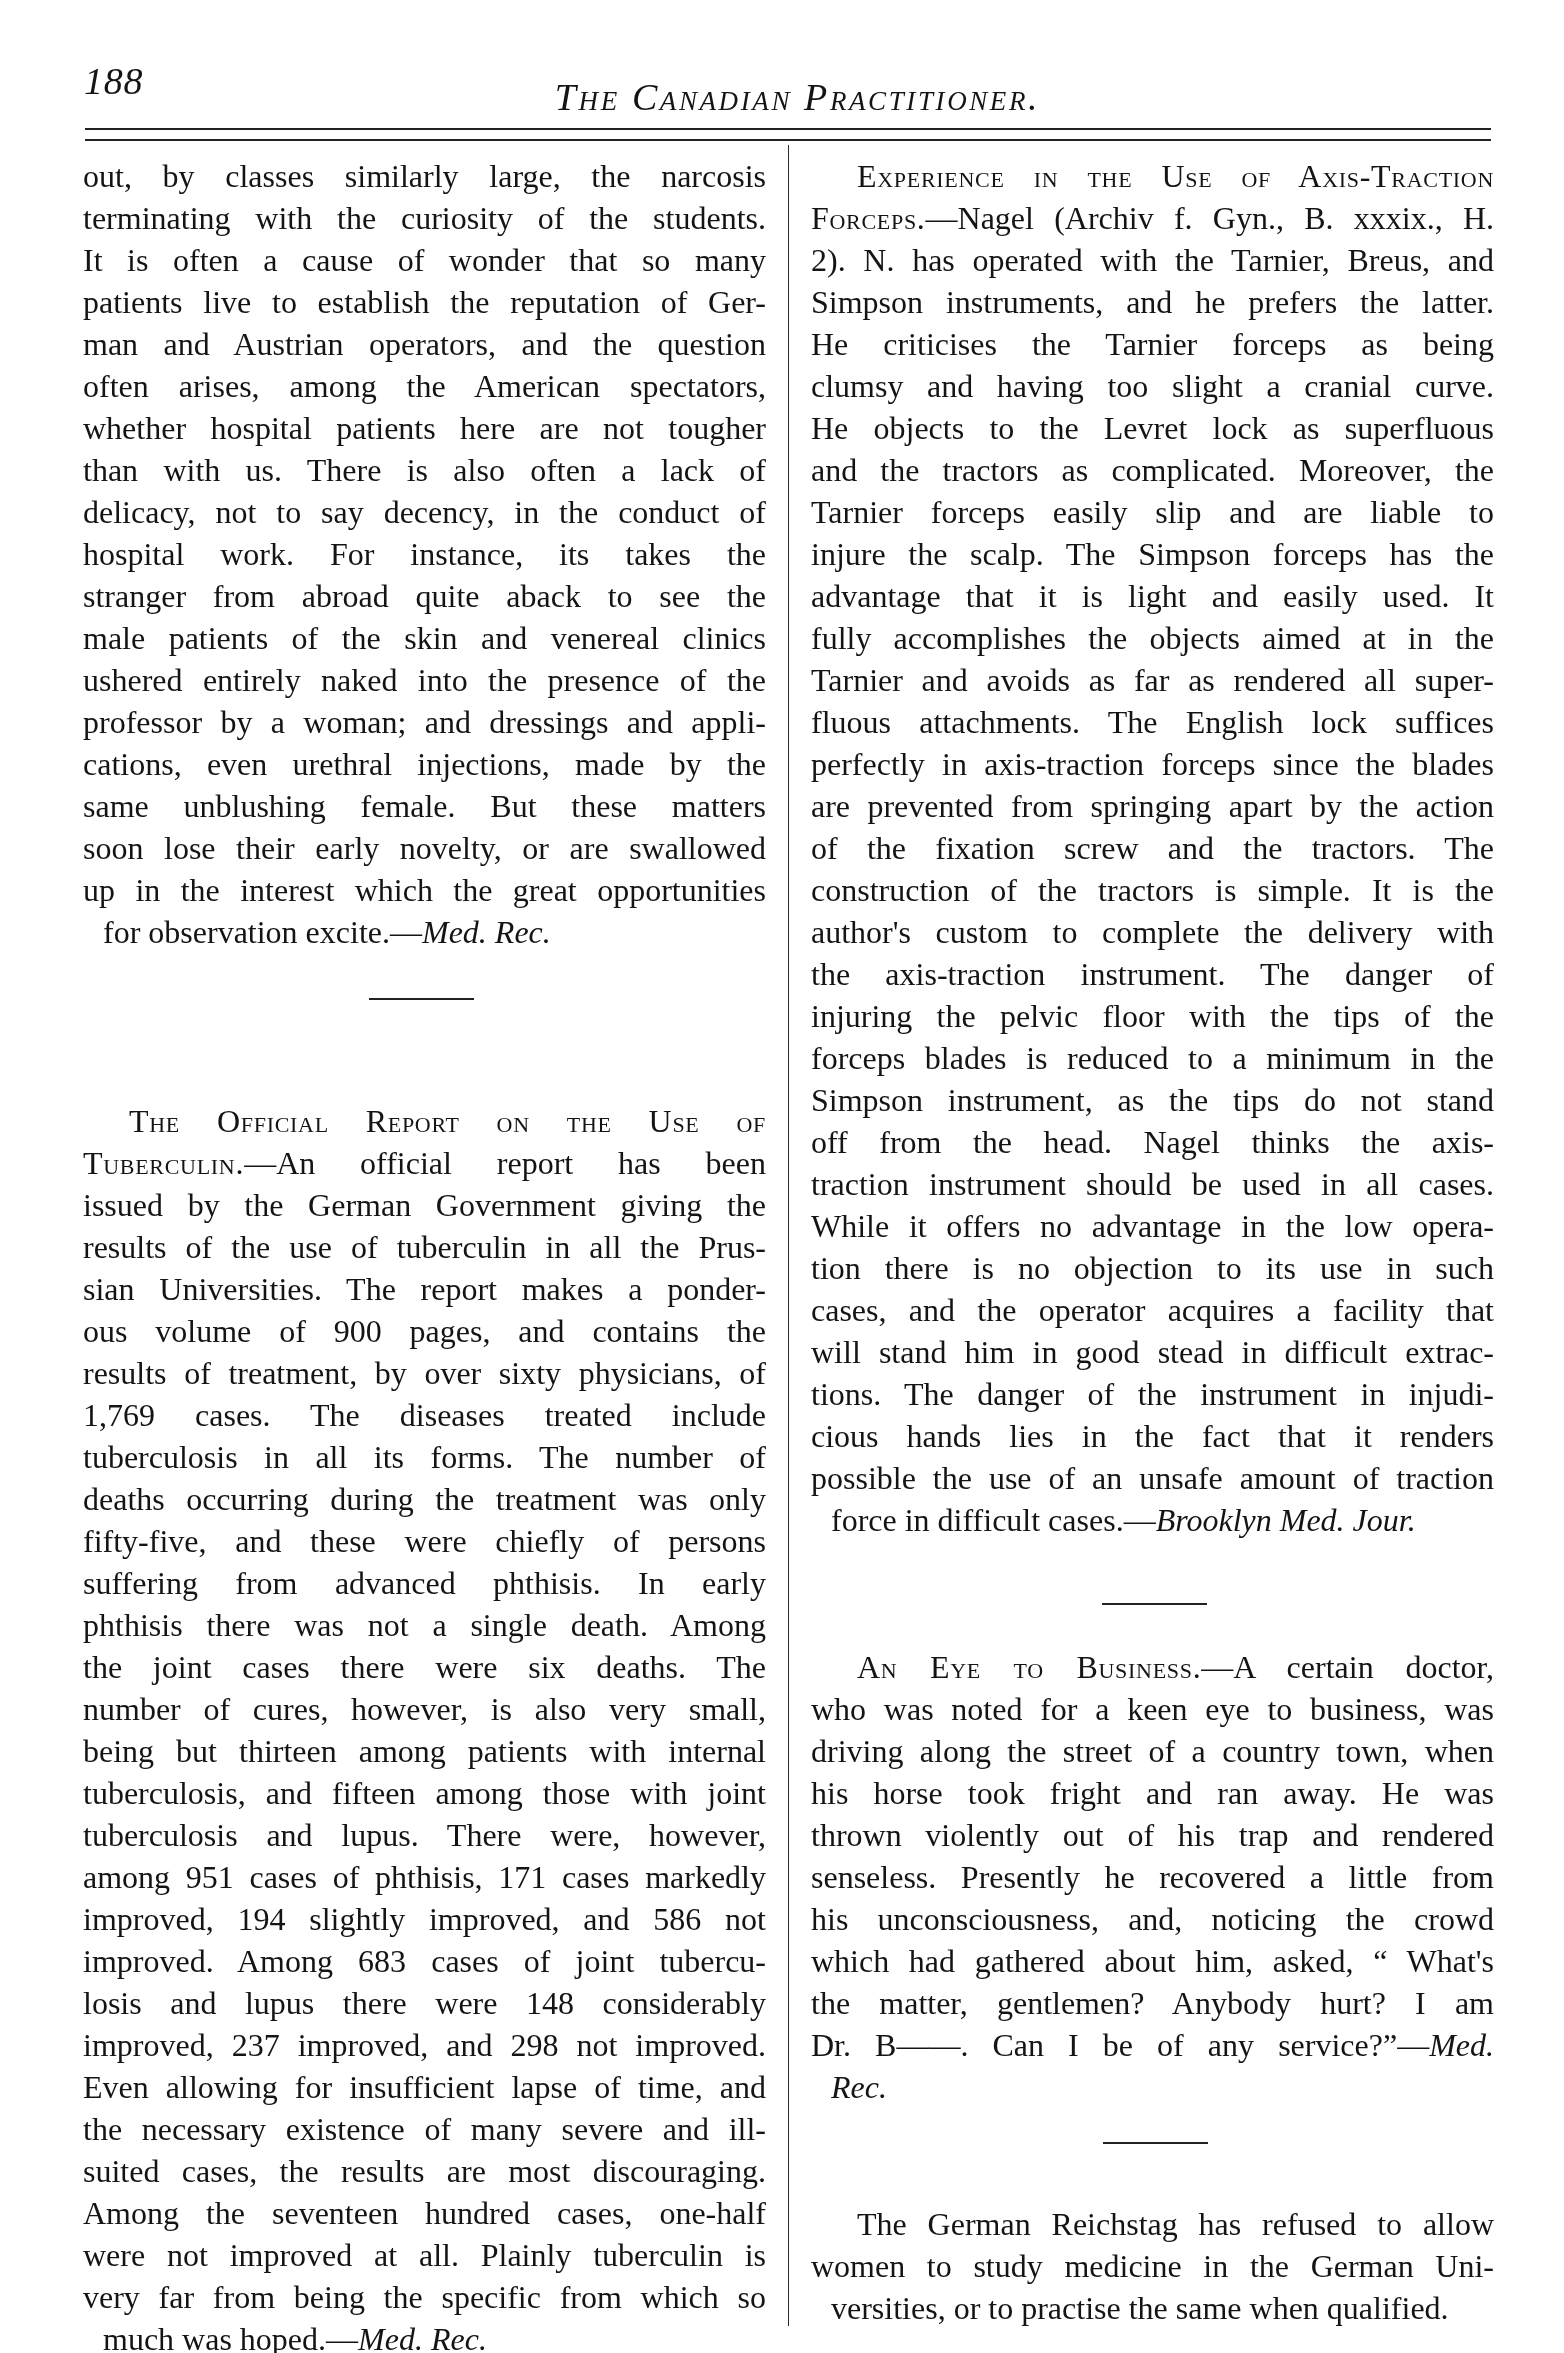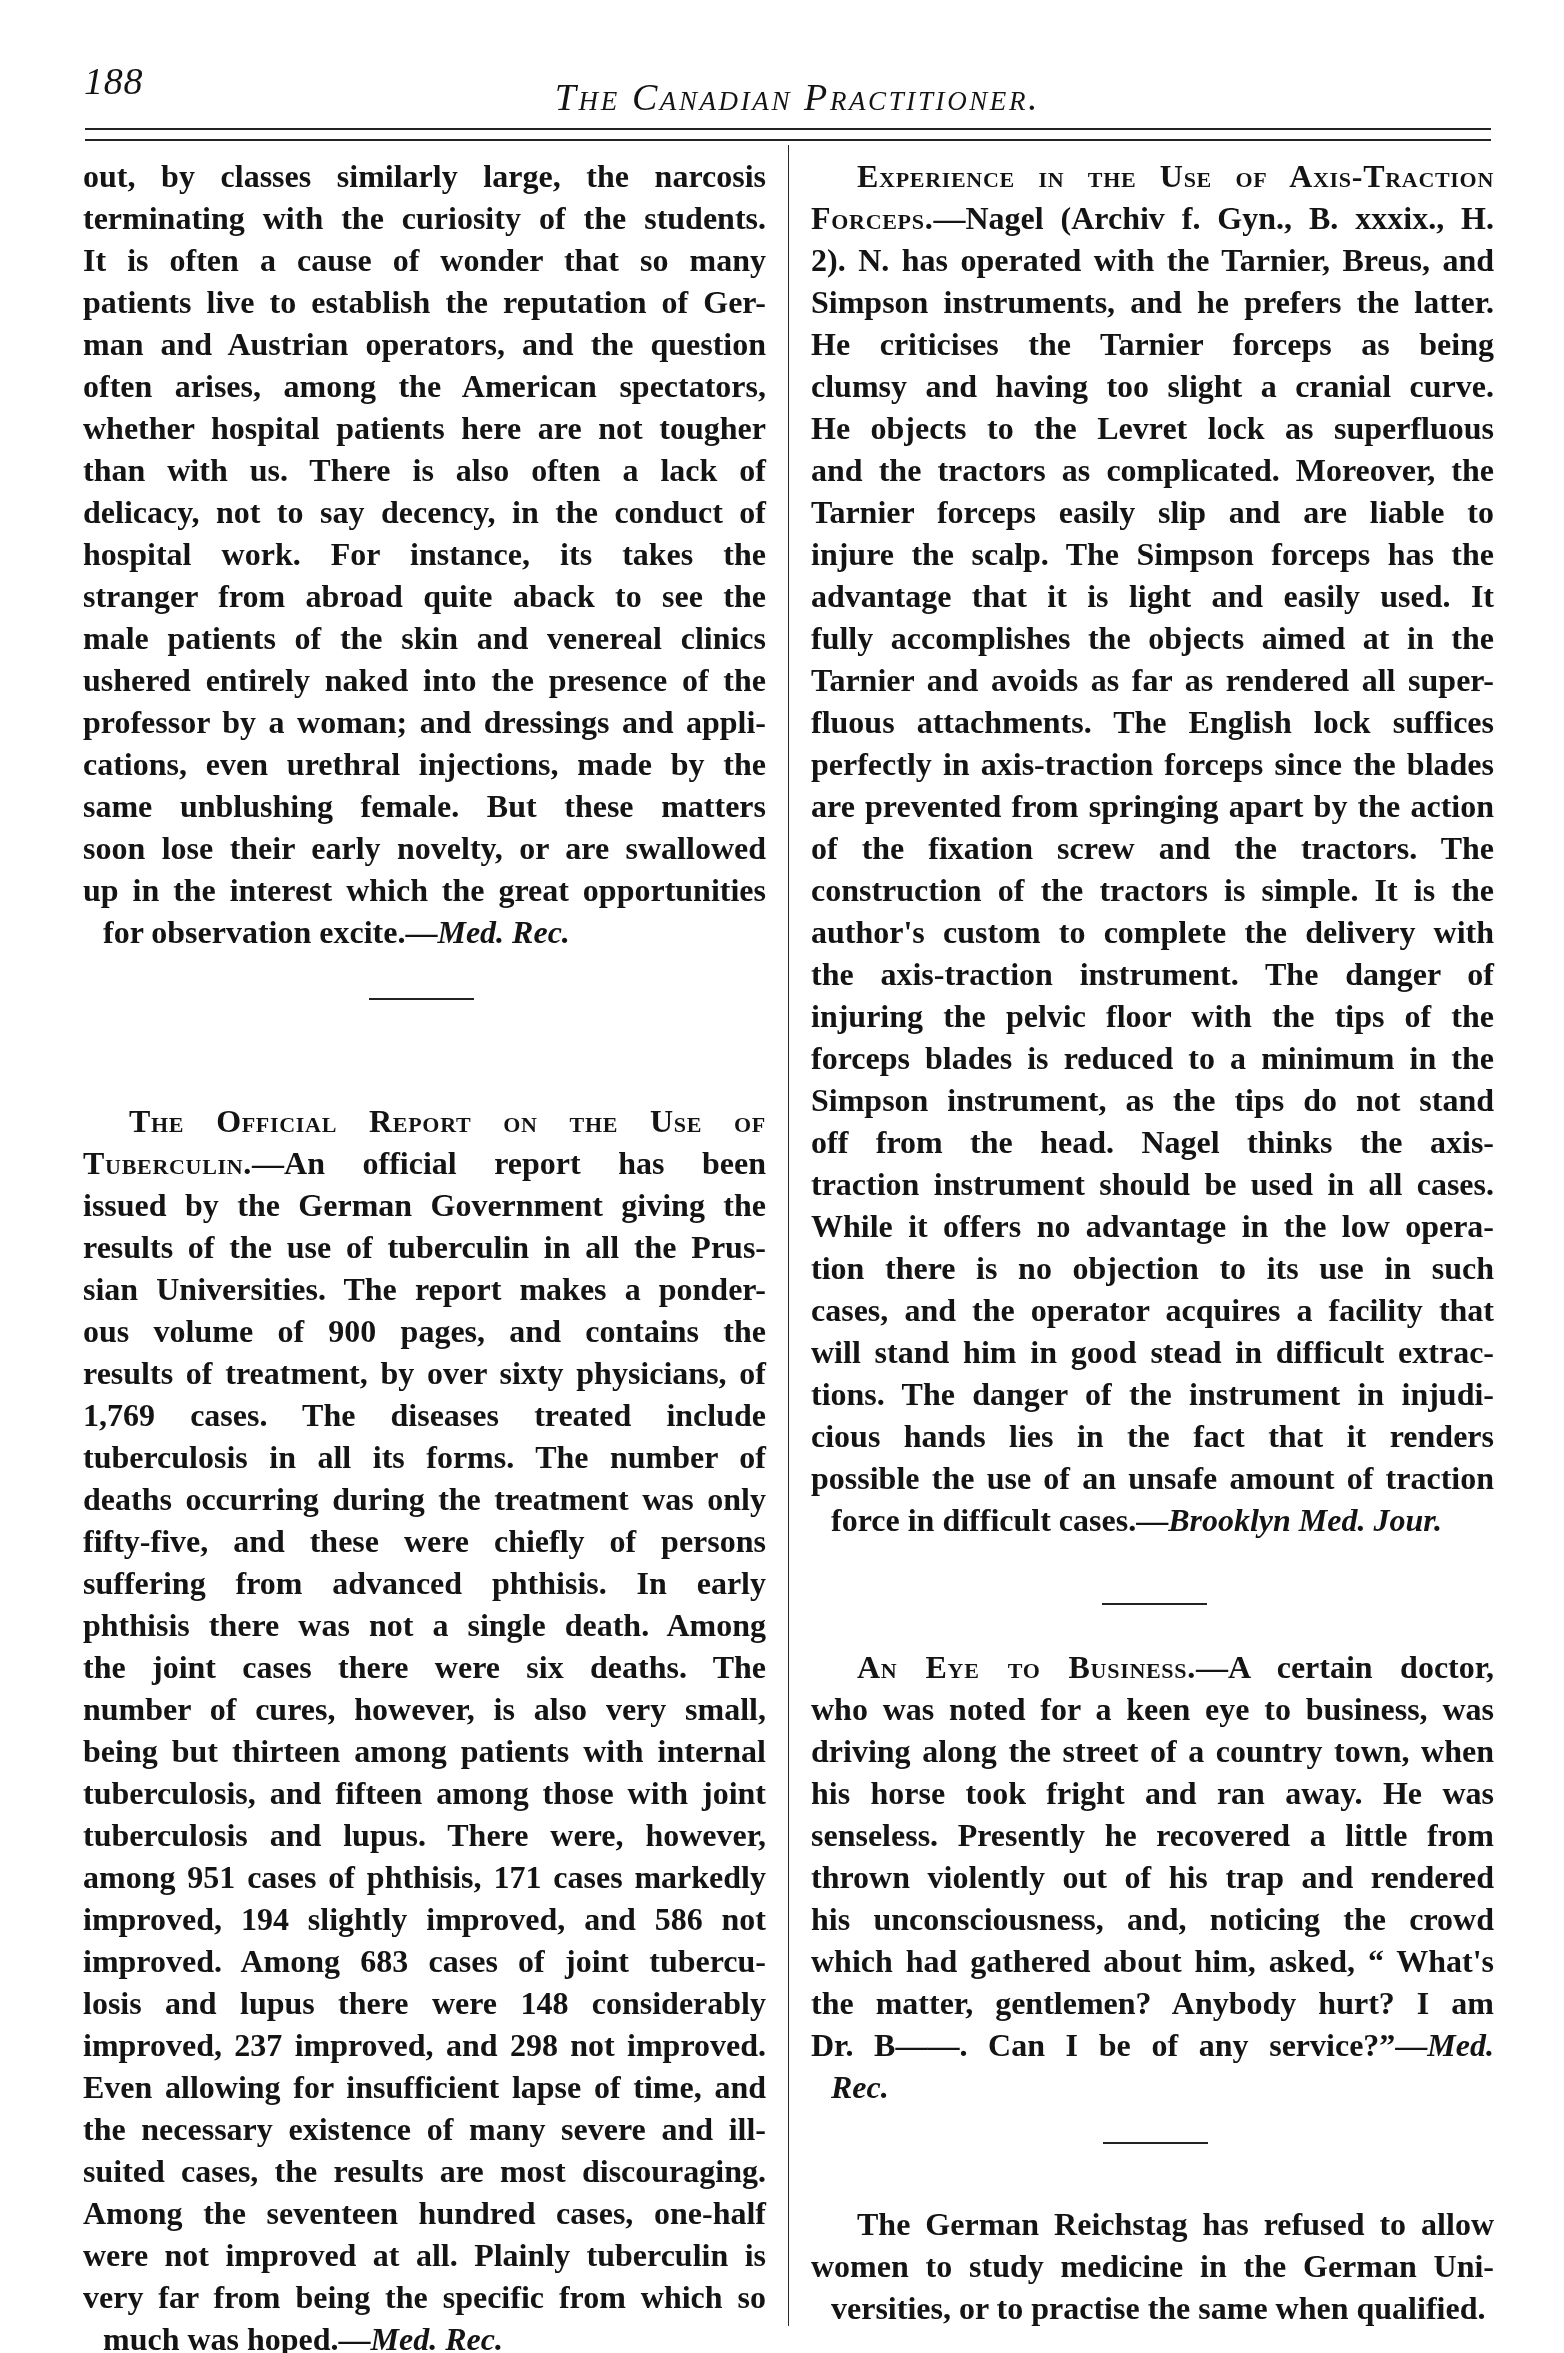--- a/index.html
+++ b/index.html
@@ -9,21 +9,21 @@
   .folio { position: absolute; left: 84px; top: 0; font-size: 38px; line-height: 46px; letter-spacing: 0.7px; }
   .journal-title { position: absolute; left: 510px; width: 575px; top: 16px; font-size: 38px; line-height: 46px;
                    font-variant: small-caps; letter-spacing: 2.6px; text-align: center; white-space: nowrap; }
   .rule { position: absolute; left: 85px; width: 1406px; height: 2px; background: #222; }
   .rule.r1 { top: 128px; }
   .rule.r2 { top: 139px; height: 2px; }
   .col-divider { position: absolute; left: 788px; top: 145px; width: 1.3px; height: 2181px; background: #2a2a2a; }
   .column { position: absolute; top: 0; width: 683px; }
   .col-left { left: 83px; }
   .col-right { left: 811px; }
-  .article { position: absolute; left: 0; width: 683px; font-size: 32px; line-height: 42px; font-weight: bold; }
+  .article { position: absolute; left: 0; width: 683px; font-size: 32px; line-height: 42px; }
   .line { display: block; height: 42px; white-space: nowrap; text-align: justify; text-align-last: justify; }
   .line.last { text-align-last: left; margin-left: 20px; }
   .line.indent { padding-left: 46px; }
   .sc { font-variant: small-caps; letter-spacing: 0.7px; }
   .src { font-style: italic; }
   .sep { position: absolute; height: 2px; width: 105px; background: #222; }
 </style>
 </head>
 <body>
 
@@ -140,22 +140,22 @@
   </div>
 
   <div class="sep" style="top:1603px; left:291px"></div>
 
   <div class="article" style="top:1646px">
     <span class="line indent"><span class="sc">An Eye to Business.</span><span>—A certain doctor,</span></span>
     <div>
         <span class="line">who was noted for a keen eye to business, was</span>
         <span class="line">driving along the street of a country town, when</span>
         <span class="line">his horse took fright and ran away. He was</span>
+        <span class="line">thrown violently out of his trap and rendered</span>
         <span class="line">senseless. Presently he recovered a little from</span>
-        <span class="line">thrown violently out of his trap and rendered</span>
         <span class="line">his unconsciousness, and, noticing the crowd</span>
         <span class="line">which had gathered about him, asked, “ What's</span>
         <span class="line">the matter, gentlemen? Anybody hurt? I am</span>
       </div>
     <span class="line"><span>Dr. B——. Can I be of any service?”—</span><span class="src">Med.</span></span>
     <span class="line last src">Rec.</span>
   </div>
 
   <div class="sep" style="top:2142px; left:292px"></div>
 

